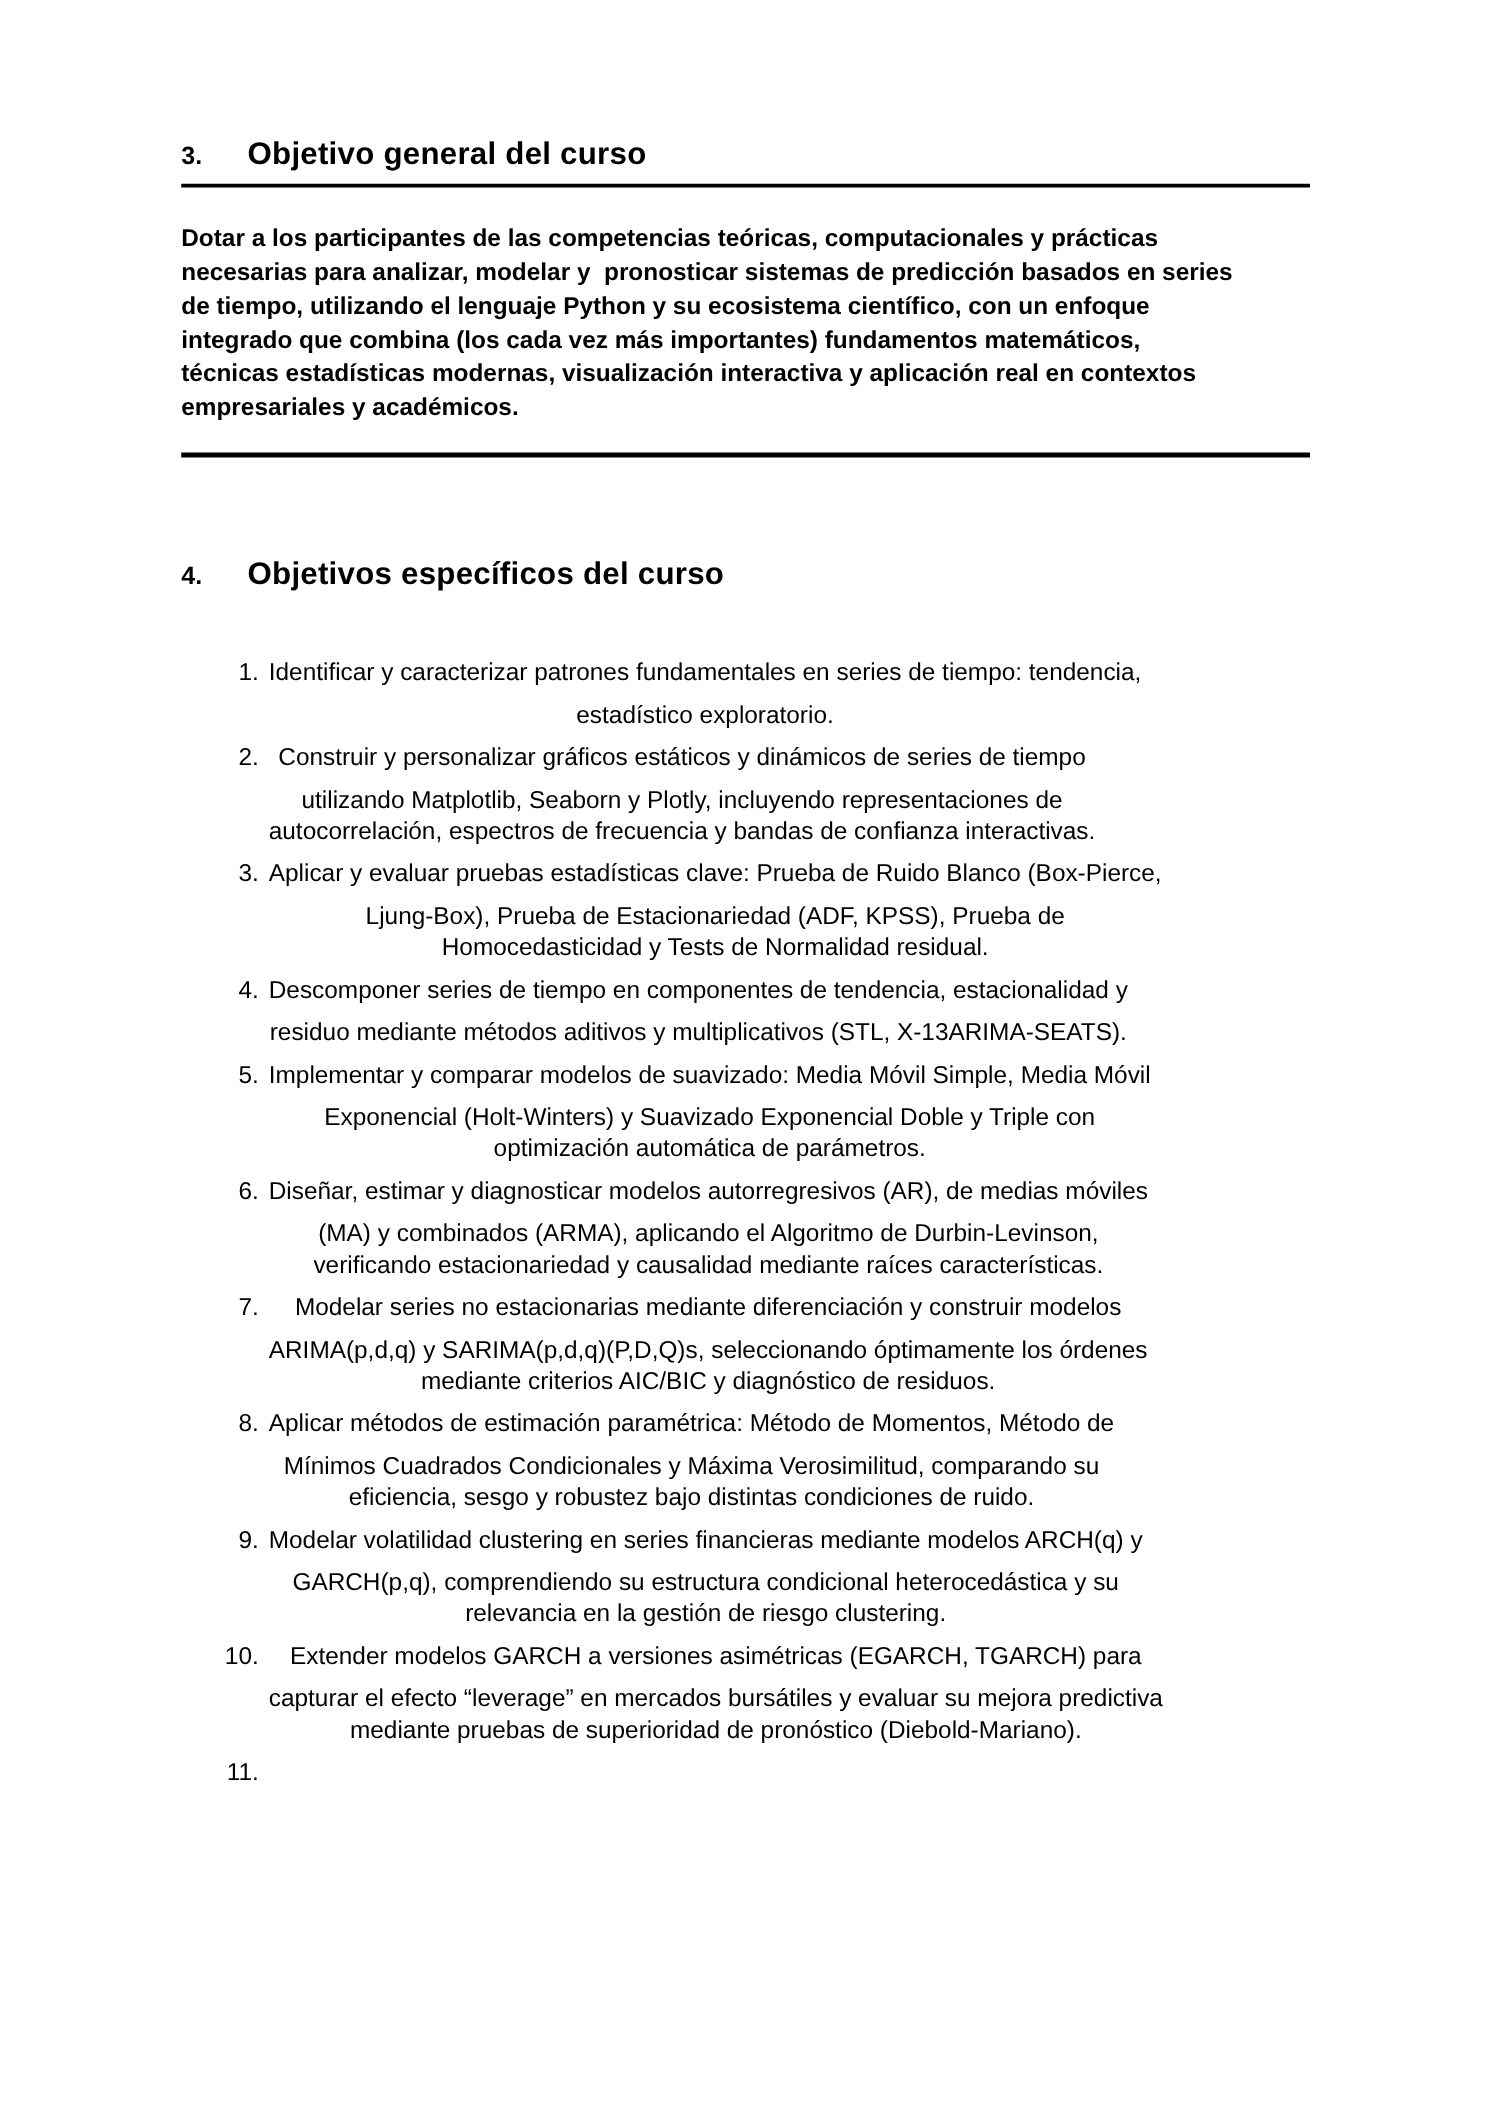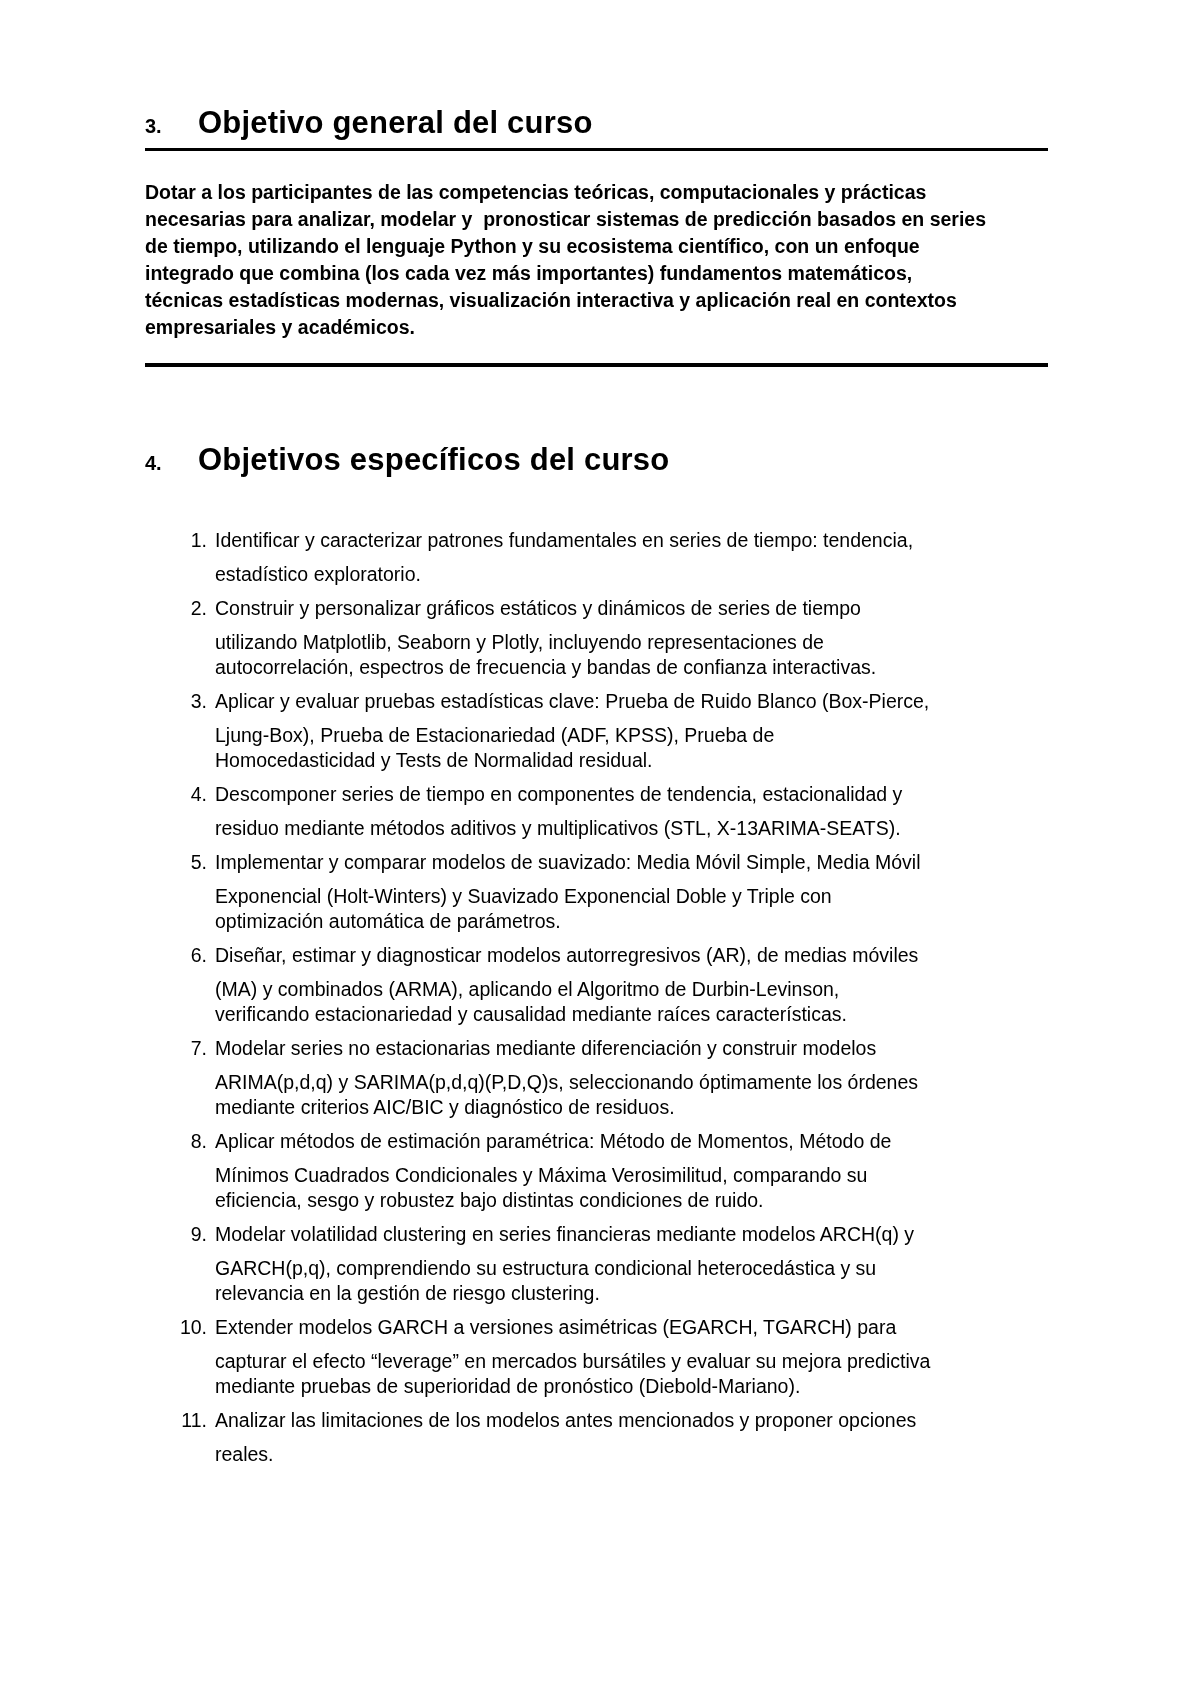--- a/index.html
+++ b/index.html
@@ -29,21 +29,21 @@
     border-bottom: 3px solid #000000;
     padding-bottom: 5px;
   }
   .heading-num {
     width: 53px;
     flex: 0 0 53px;
     font-size: 20px;
     font-weight: 600;
   }
   .heading-title {
-    font-size: 31px;
+    font-size: 25px;
     font-weight: 700;
     letter-spacing: 0.2px;
     white-space: pre;
   }
   #section3-heading { margin-top: 106px; }
   #section4-heading { margin-top: 76px; }
 
   
   .paragraph { margin-top: 28px; }
   .pline {
@@ -68,21 +68,21 @@
     margin-bottom: 9px;
   }
   .item-num {
     flex: 0 0 62px;
     width: 62px;
     text-align: right;
     font-size: 19.5px;
     line-height: 25px;
     white-space: pre;
   }
-  .item-text { margin-left: 8px; }
+  .item-text { margin-left: 8px; text-align: center; }
   .iline {
     font-size: 19.5px;
     line-height: 25px;
     white-space: pre;
   }
   .iline.first { margin-bottom: 9px; }
 </style>
 </head>
 <body>
 
@@ -184,21 +184,17 @@
         <div class="item">
           <div class="item-num">10.</div>
           <div class="item-text">
             <div class="iline first">Extender modelos GARCH a versiones asimétricas (EGARCH, TGARCH) para</div>
             <div class="iline">capturar el efecto “leverage” en mercados bursátiles y evaluar su mejora predictiva</div>
             <div class="iline">mediante pruebas de superioridad de pronóstico (Diebold-Mariano).</div>
           </div>
         </div>
         <div class="item">
           <div class="item-num">11.</div>
-          <div class="item-text">
-            <div class="iline first">Analizar las limitaciones de los modelos antes mencionados y proponer opciones</div>
-            <div class="iline">reales.</div>
-          </div>
         </div>
       </div>
 
   </div>
 </div>
 
 </body></html>

